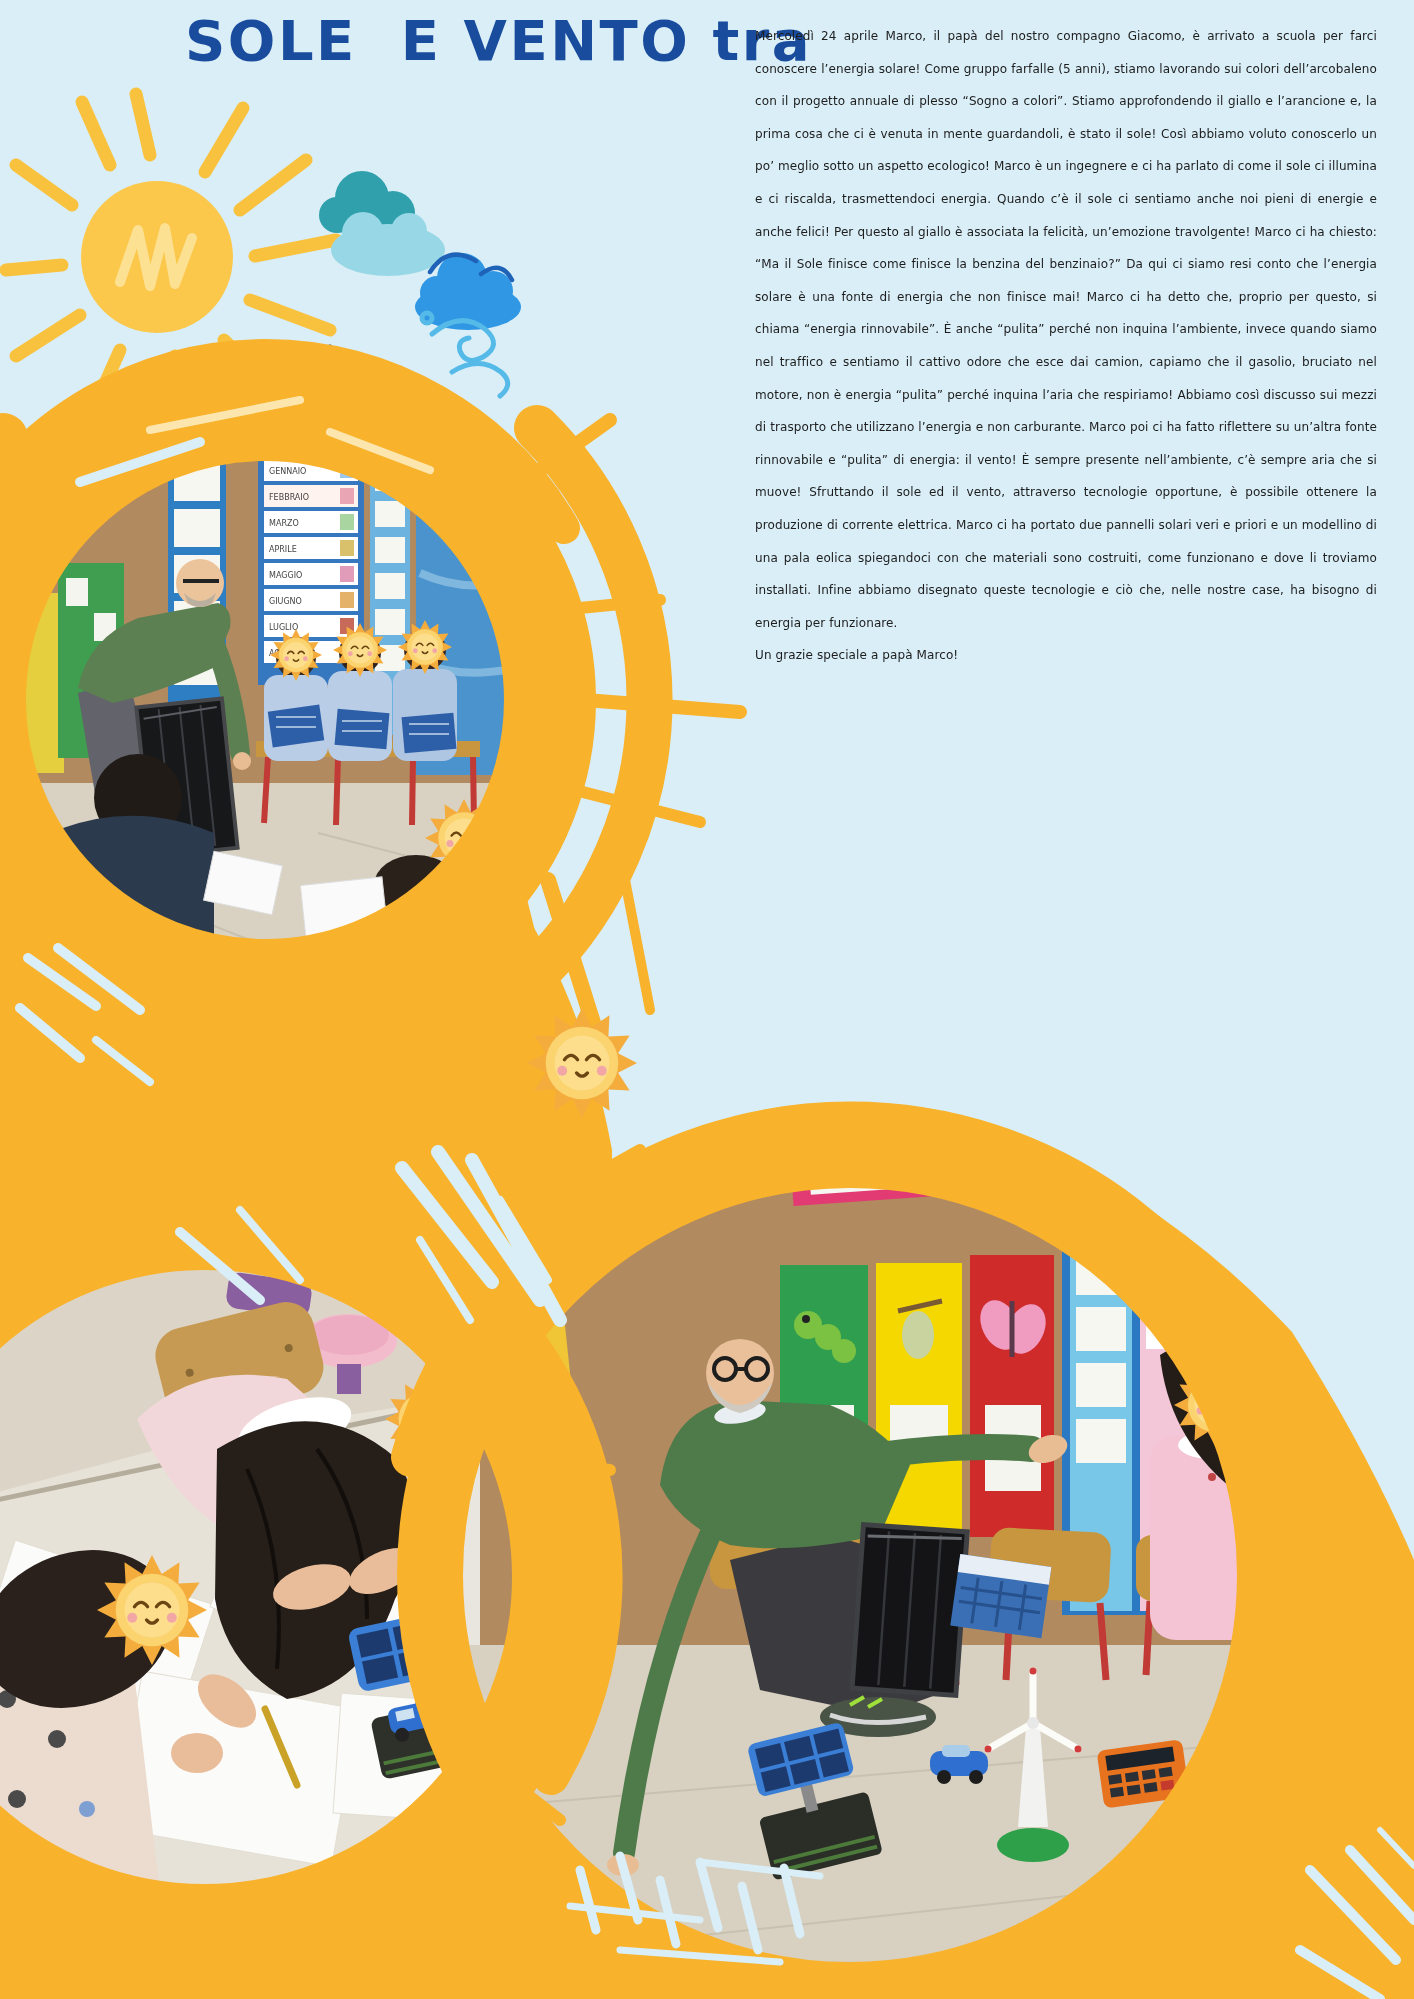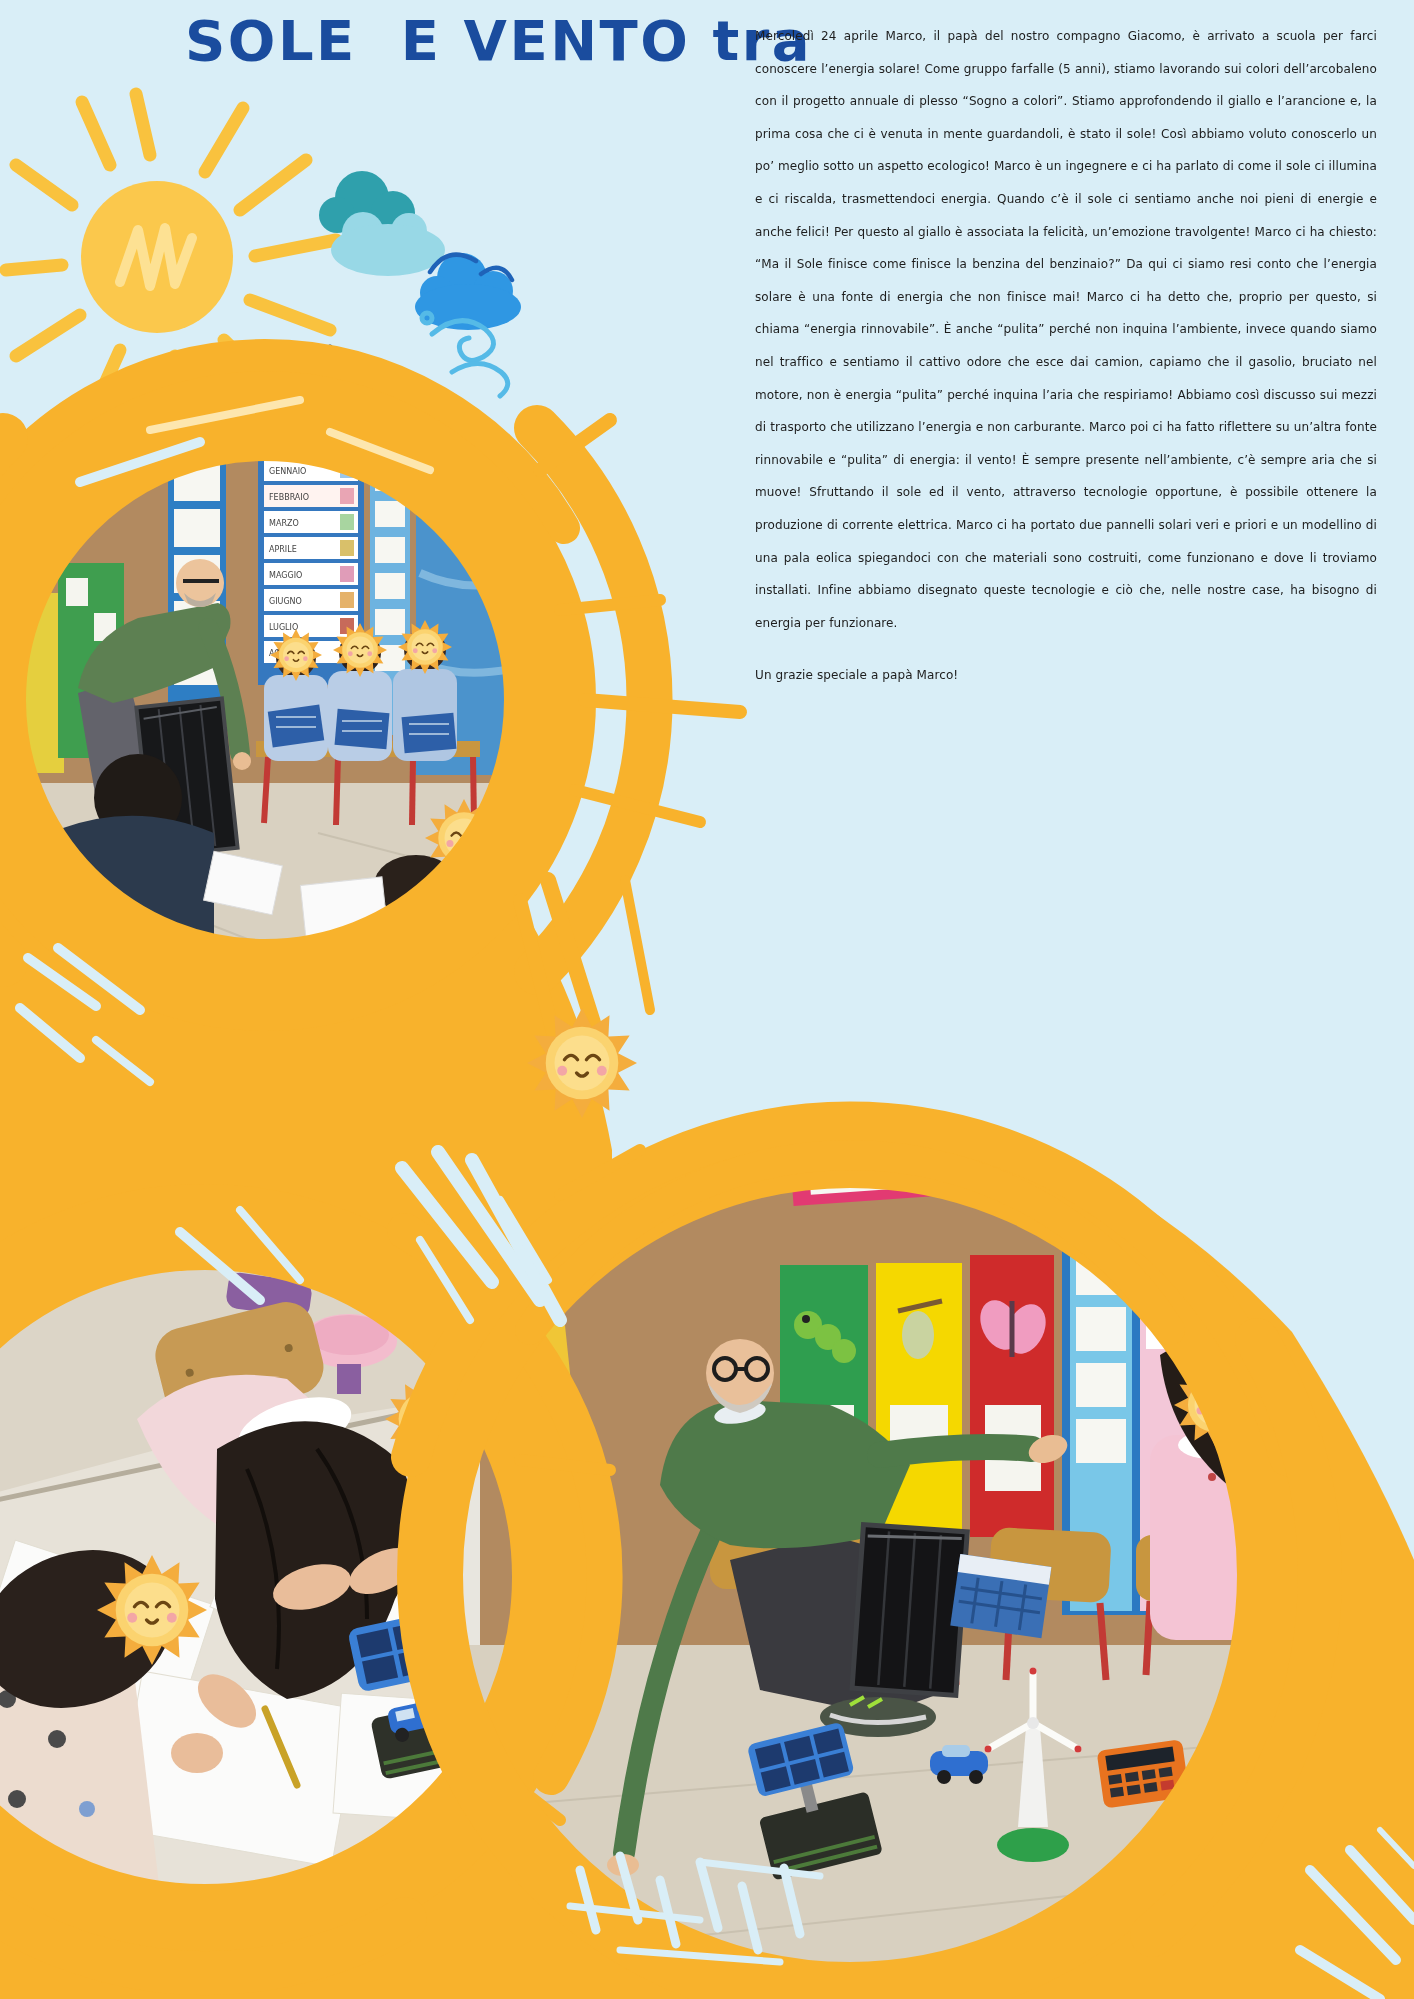--- a/index.html
+++ b/index.html
@@ -11,21 +11,21 @@
   #photo1{left:18px;top:453px;width:494px;height:494px;}
   #photo2{left:-103px;top:1269px;width:616px;height:616px;}
   #photo3{left:410px;top:1105px;width:880px;height:880px;}
   #decor-over{z-index:2;pointer-events:none;}
   .title{position:absolute;left:185px;top:14px;width:562px;z-index:3;
          text-align:center;color:#1a4c9e;font-weight:bold;}
   .title .line{white-space:pre;font-size:56px;line-height:53px;letter-spacing:2.5px;}
   .article{position:absolute;left:755px;top:20px;width:622px;z-index:3;color:#1d1d1d;}
   .article p{margin:0;font-size:12px;line-height:32.6px;letter-spacing:.1px;}
   .article .body-par{text-align:justify;}
-  .article .thanks{text-align:left;margin-top:20px;}
+  .article .thanks{text-align:left;}
   svg{display:block;}
   svg text{font-family:"DejaVu Sans",sans-serif;}
   .month-label{font-size:8px;fill:#444;}
   .month-label-lg{font-size:11px;fill:#3a3a3a;font-weight:bold;}
 </style>
 </head>
 <body>
 
 <div class="page">
 

